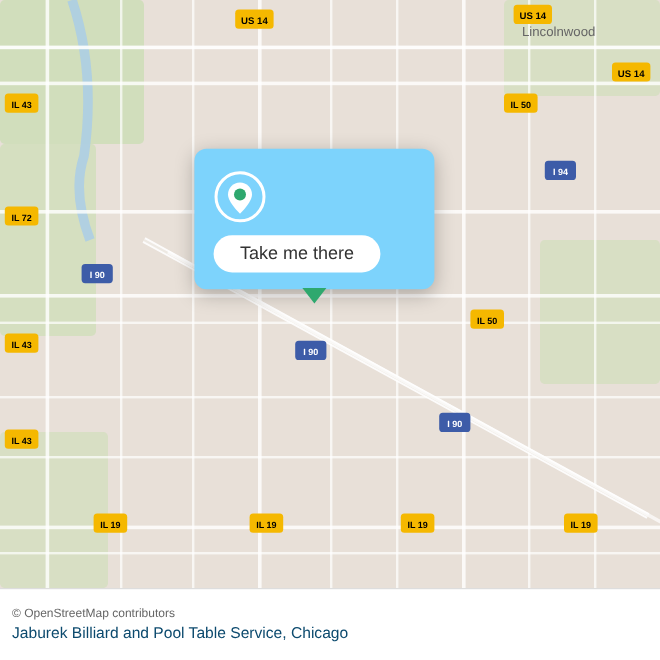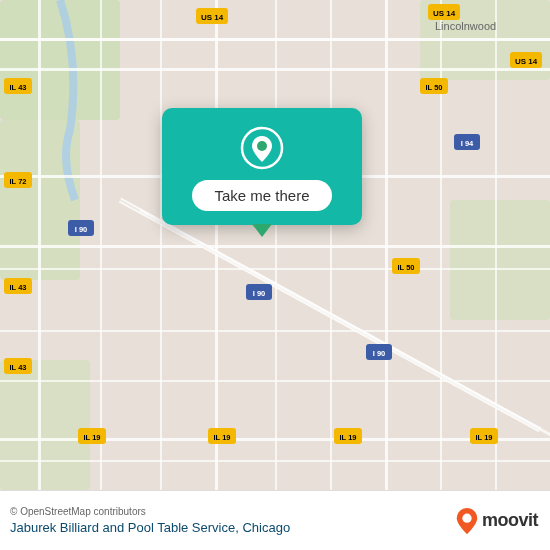--- a/index.html
+++ b/index.html
@@ -16,28 +16,28 @@
       width: 550px;
       height: 490px;
       position: relative;
       overflow: hidden;
       background-color: #e8e0d8;
     }
 
     
     #popup-card {
       position: absolute;
-      top: 108px;
+      top: 124px;
       left: 162px;
       width: 200px;
-      background: #14b8a6;
+      background: #7dd3fc;
       border-radius: 10px;
       display: flex;
       flex-direction: column;
-      align-items: center;
+      align-items: flex-start;
       padding: 18px 16px 14px 16px;
       box-shadow: 0 4px 16px rgba(0,0,0,0.25);
       z-index: 10;
     }
 
     #popup-card::after {
       content: '';
       position: absolute;
       bottom: -12px;
       left: 50%;
@@ -227,20 +227,13 @@
     </svg>
     <button id="take-me-btn">Take me there</button>
   </div>
 </div>
 
 <div id="bottom-bar">
   <div id="bottom-left">
     <span id="copyright-text">© OpenStreetMap contributors</span>
     <span id="location-name">Jaburek Billiard and Pool Table Service, Chicago</span>
   </div>
-  <div id="moovit-logo">
-    <svg class="moovit-pin" viewBox="0 0 22 28" xmlns="http://www.w3.org/2000/svg">
-      <path d="M11 0 C5 0 0 5 0 11 C0 18 11 28 11 28 C11 28 22 18 22 11 C22 5 17 0 11 0Z" fill="#f05a22"></path>
-      <circle cx="11" cy="11" r="5" fill="#fff"></circle>
-    </svg>
-    <span class="moovit-text">moovit</span>
-  </div>
 </div>
 
 </body></html>

